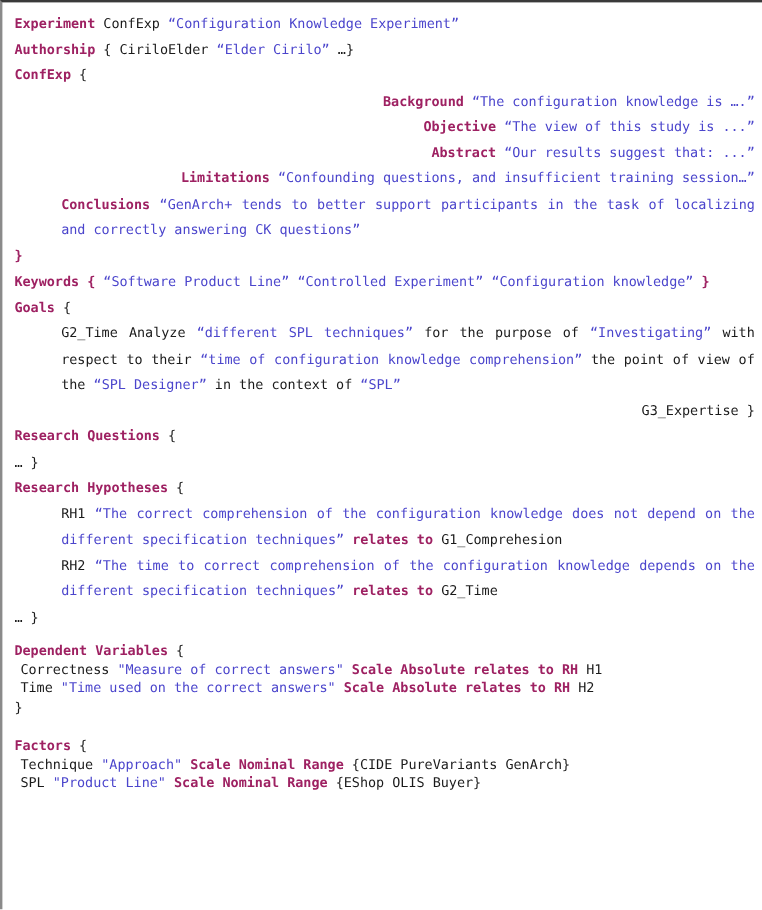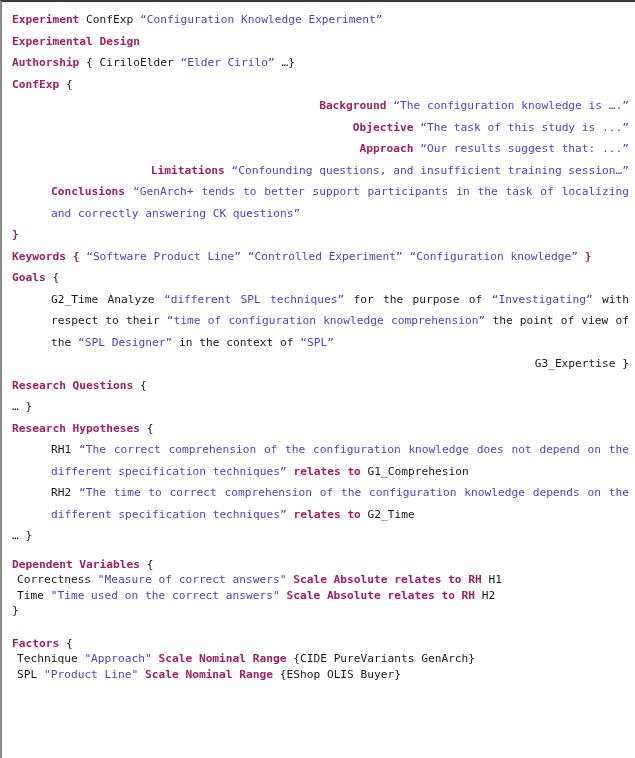--- a/index.html
+++ b/index.html
@@ -61,31 +61,30 @@
   .pun  { color: #1a1a1a; }
 </style>
 </head>
 <body>
 
 <div id="frame">
   <div id="code">
 
     <div class="ln i0 nowrap"><span class="kw">Experiment</span> <span class="id">ConfExp</span> <span class="str">“Configuration Knowledge Experiment”</span></div>
 
-    <div class="ln i0 nowrap"><span class="kw">Experimental Design</span></div>
 
     <div class="ln i0 nowrap"><span class="kw">Authorship</span> <span class="pun">{</span> <span class="id">CiriloElder</span> <span class="str">“Elder Cirilo”</span> <span class="pun">…}</span></div>
 
     <div class="ln i0 nowrap"><span class="kw">ConfExp</span> <span class="pun">{</span></div>
 
     <div class="ln i1 nowrap"><span class="kw">Background</span> <span class="str">“The configuration knowledge is ….”</span></div>
 
-    <div class="ln i1 nowrap"><span class="kw">Objective</span> <span class="str">“The task of this study is ...”</span></div>
+    <div class="ln i1 nowrap"><span class="kw">Objective</span> <span class="str">“The view of this study is ...”</span></div>
 
-    <div class="ln i1 nowrap"><span class="kw">Approach</span> <span class="str">“Our results suggest that: ...”</span></div>
+    <div class="ln i1 nowrap"><span class="kw">Abstract</span> <span class="str">“Our results suggest that: ...”</span></div>
 
     <div class="ln i1 nowrap"><span class="kw">Limitations</span> <span class="str">“Confounding questions, and insufficient training session…”</span></div>
 
     <div class="para i1b"><span class="kw">Conclusions</span> <span class="str">“GenArch+ tends to better support participants in the task of localizing and correctly answering CK questions”</span></div>
 
     <div class="ln i0 nowrap"><span class="kw">}</span></div>
 
     <div class="ln i0 nowrap"><span class="kw">Keywords</span> <span class="kw">{</span> <span class="str">“Software Product Line”</span> <span class="str">“Controlled Experiment”</span> <span class="str">“Configuration knowledge”</span> <span class="kw">}</span></div>
 
     <div class="ln i0 nowrap"><span class="kw">Goals</span> <span class="pun">{</span></div>

